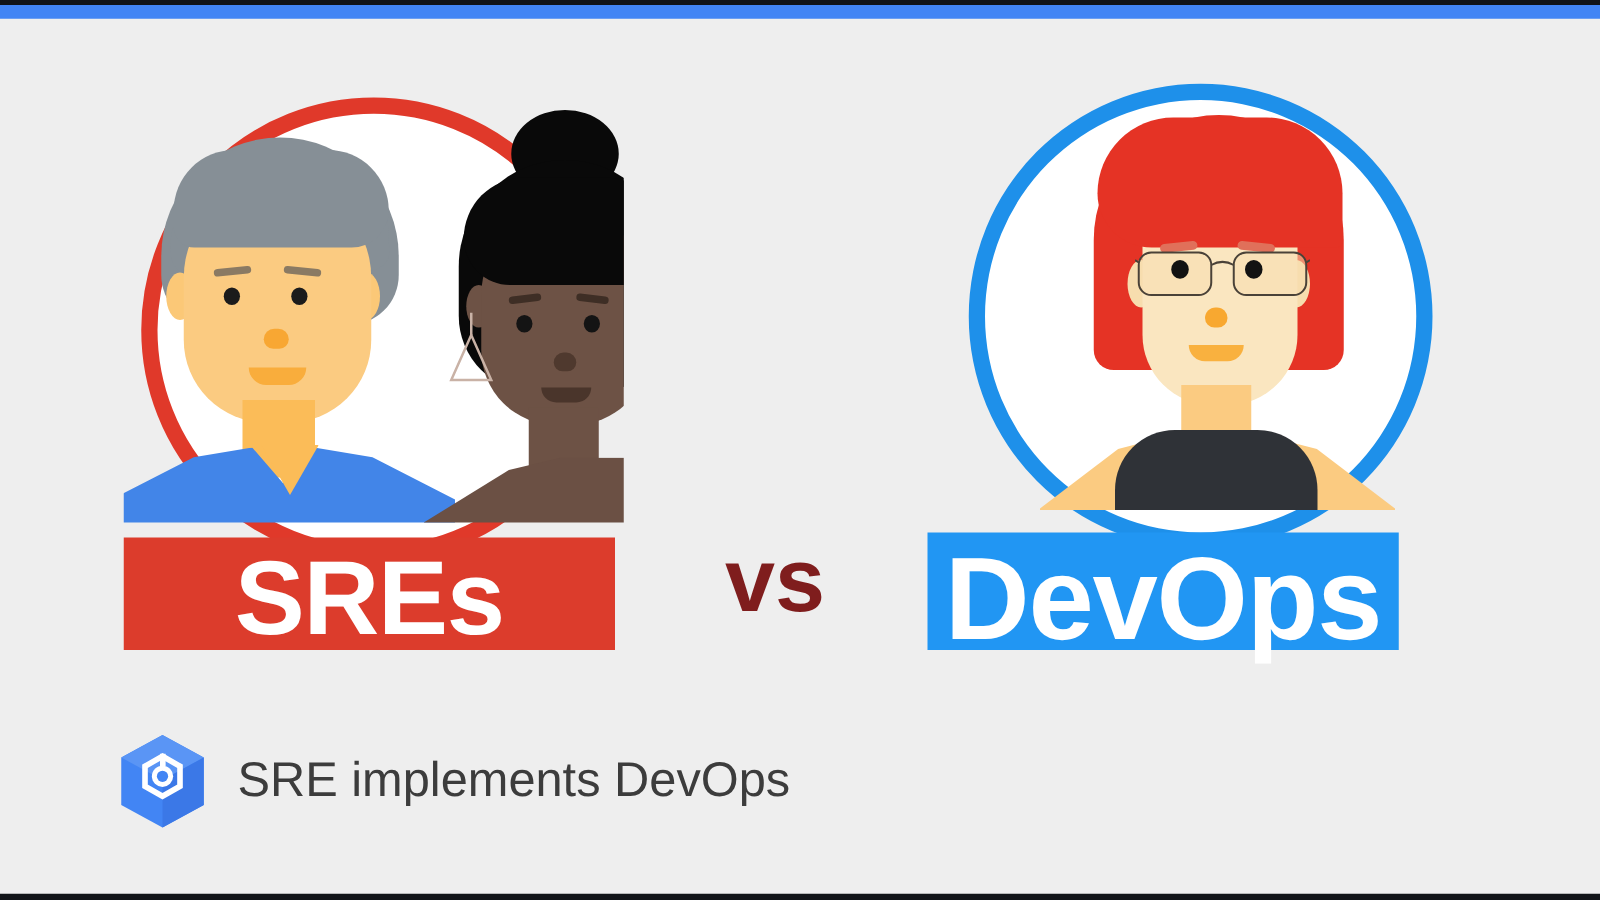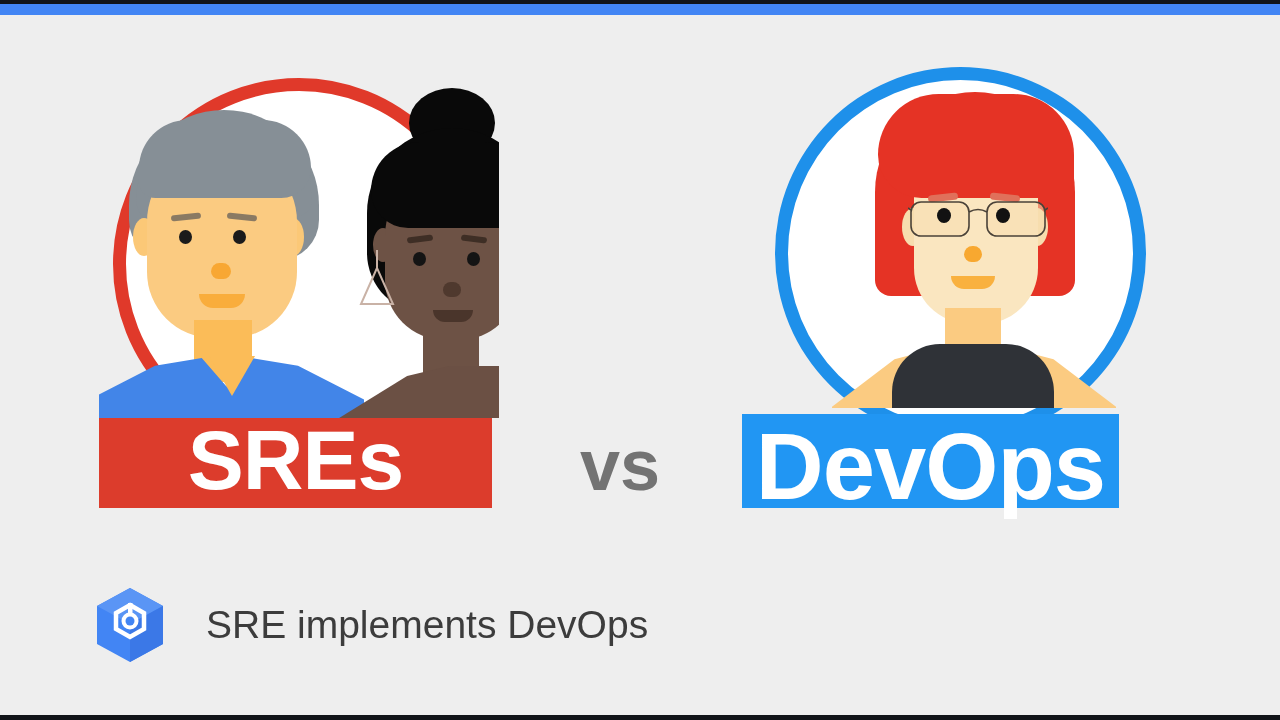--- a/index.html
+++ b/index.html
@@ -206,43 +206,43 @@
     clip-path:polygon(0% 46%, 22% 10%, 40% 0%, 60% 0%, 78% 10%, 100% 46%, 100% 100%, 0% 100%);
   }
   .d-top {
     position:absolute; left:150px; top:284px; width:162px; height:134px;
     background:#2f3237;
     border-radius:48px 48px 0 0;
   }
 
   
   .banner {
-    position:absolute; display:flex; align-items:flex-start; justify-content:center;
-    color:#ffffff; font-weight:bold; letter-spacing:-1px; line-height:1;
+    position:absolute; display:flex; align-items:flex-end; justify-content:center;
+    color:#ffffff; font-weight:bold; letter-spacing:-1px; line-height:1;margin-top:12px;
   }
   #sre-banner {
     left:99px; top:418px; width:393px; height:90px;
     background:#dc3c2c; font-size:84px;
   }
   #devops-banner {
     left:742px; top:414px; width:377px; height:94px;
     background:#2196f3; font-size:94px;
   }
   #devops-banner .label { transform:translateY(6px); }
 
   .vs-label {
     position:absolute; left:540px; top:420px; width:160px; height:90px;
     display:flex; align-items:center; justify-content:center;
-    color:#737373; font-size:72px; font-weight:bold; line-height:1;
+    color:#7f1d1d; font-size:72px; font-weight:bold; line-height:1;
   }
 
   
   #caption {
     position:absolute; left:94px; top:586px;
-    display:flex; align-items:center; gap:40px;
+    display:flex; align-items:center; gap:24px;
   }
   #caption .logo { width:72px; height:78px; flex:none; }
   #caption .text { color:#3c3c3c; font-size:39px; font-weight:normal; white-space:nowrap; }
 </style>
 </head>
 <body>
 
 <div id="stage">
 
   <div class="letterbox top"></div>

